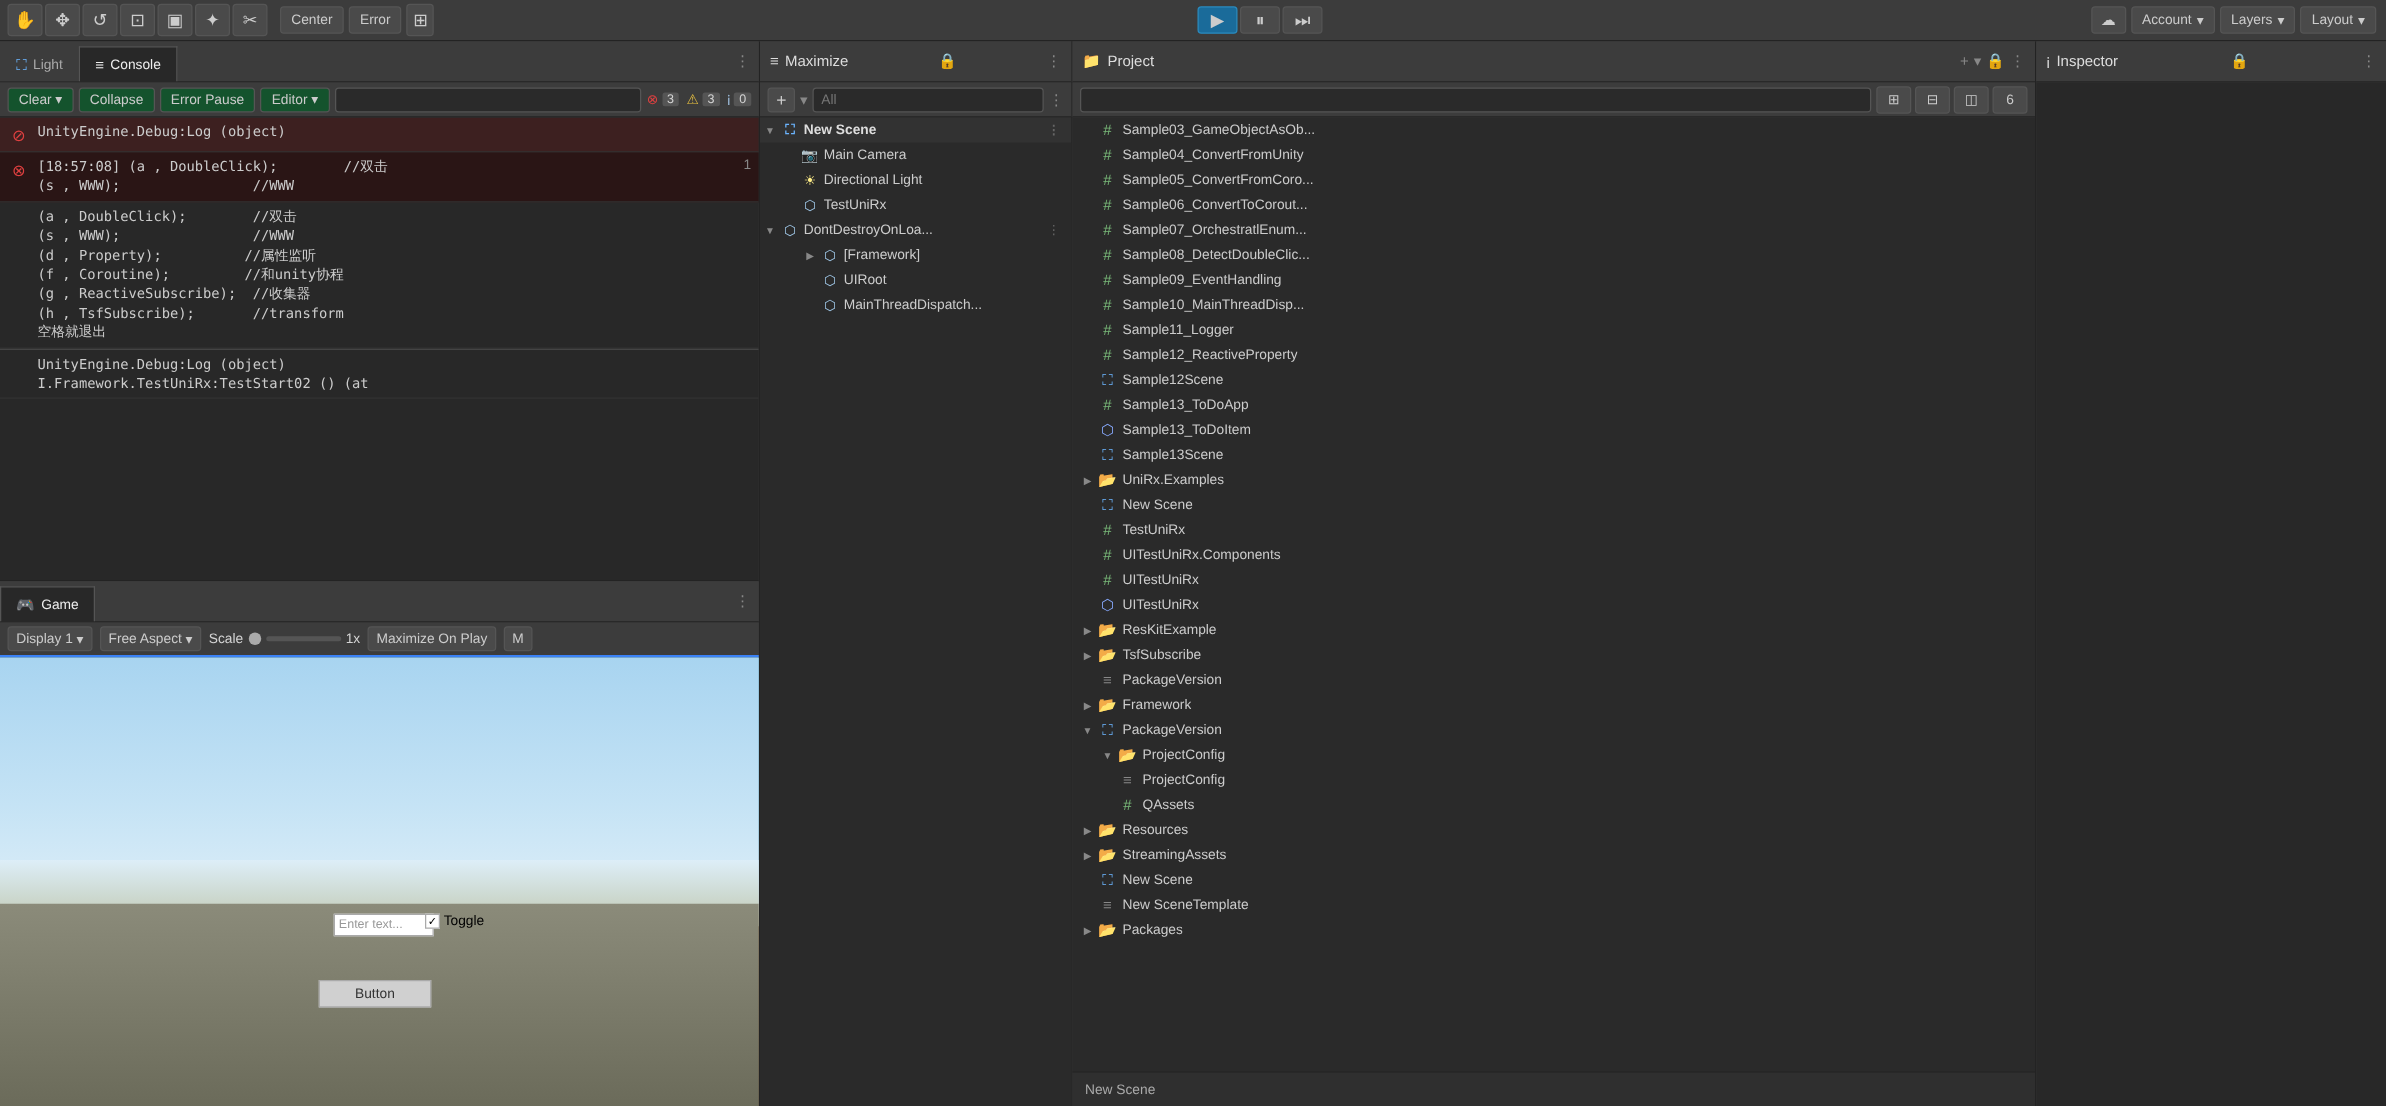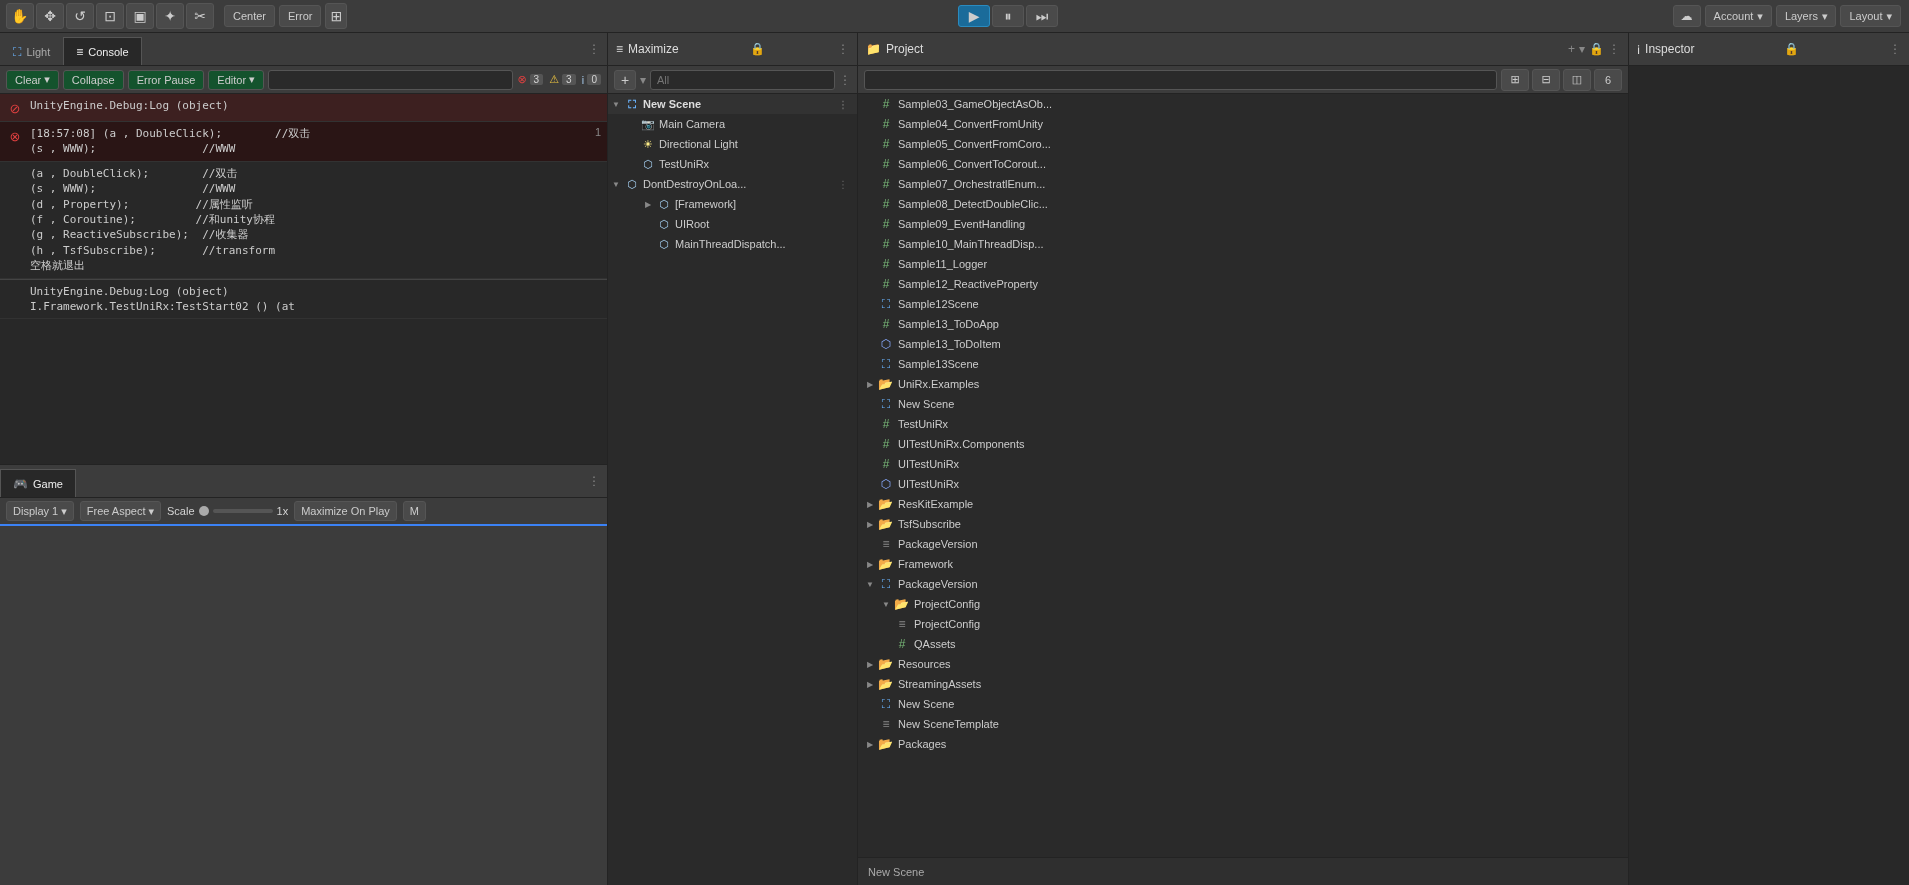--- a/index.html
+++ b/index.html
@@ -776,20 +776,36 @@
           <span>1x</span>
         </div>
         <div class="game-dropdown">
           <span>Maximize On Play</span>
         </div>
         <div class="game-dropdown">
           <span>M</span>
         </div>
       </div>
 
+      <div class="game-viewport">
+        <div class="game-sky"></div>
+        <div class="game-horizon"></div>
+        <div class="game-ground"></div>
+
+        <div class="game-ui-input">
+          <span style="color:#999; font-size:10px;">Enter text...</span>
+        </div>
+        <div class="game-ui-toggle">
+          <div class="toggle-check">✓</div>
+          <span>Toggle</span>
+        </div>
+        <div class="game-ui-button">
+          <span>Button</span>
+        </div>
+      </div>
     </div>
 
   </div>
 
   <div class="hierarchy-panel">
     <div class="panel-header-bar">
       <span class="panel-header-title">
         <span>≡</span>
         <span>Maximize</span>
       </span>

